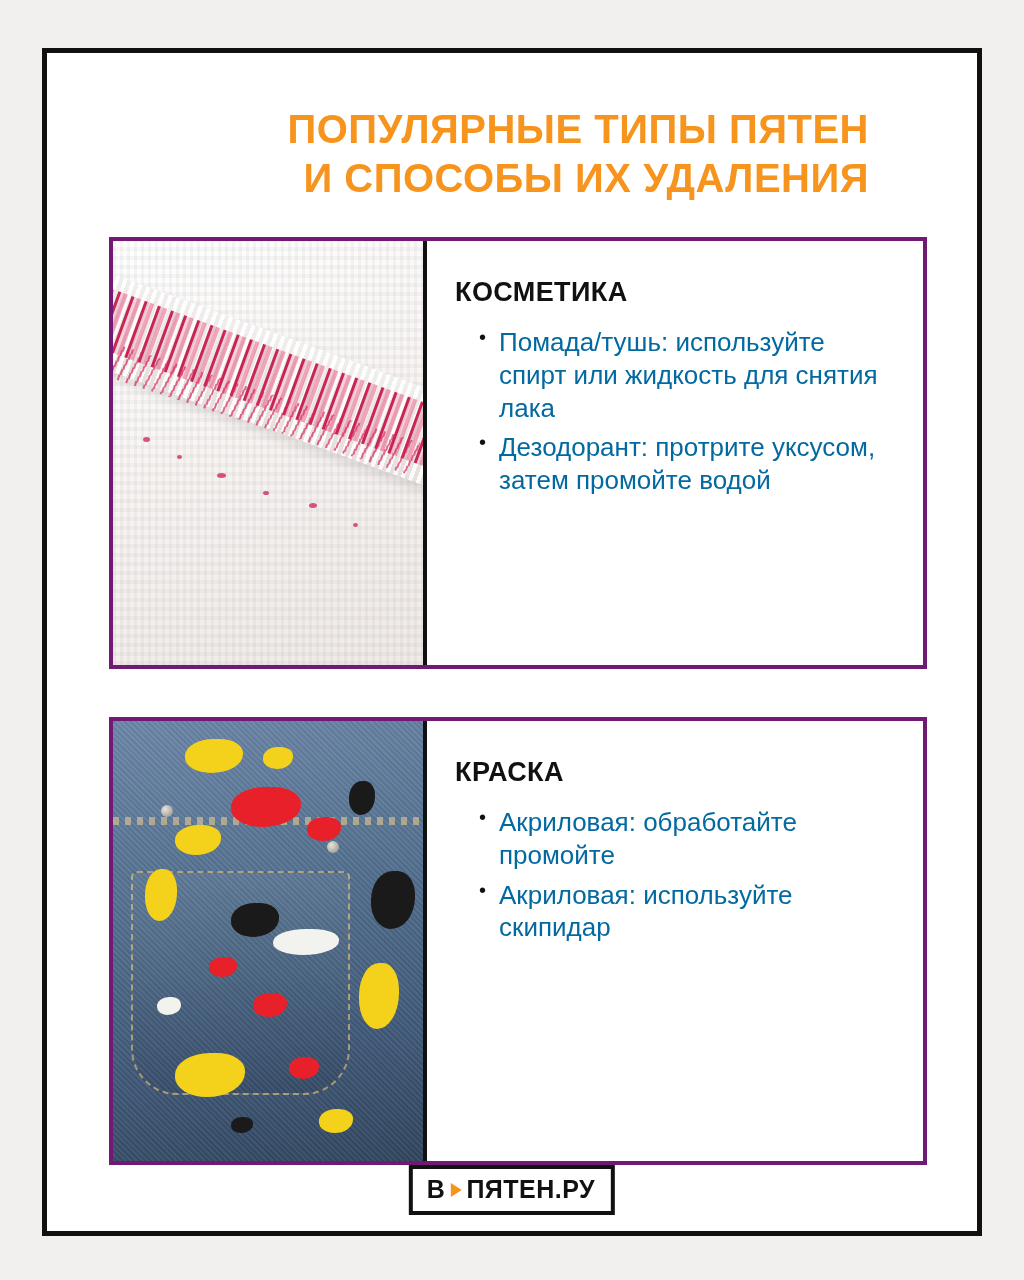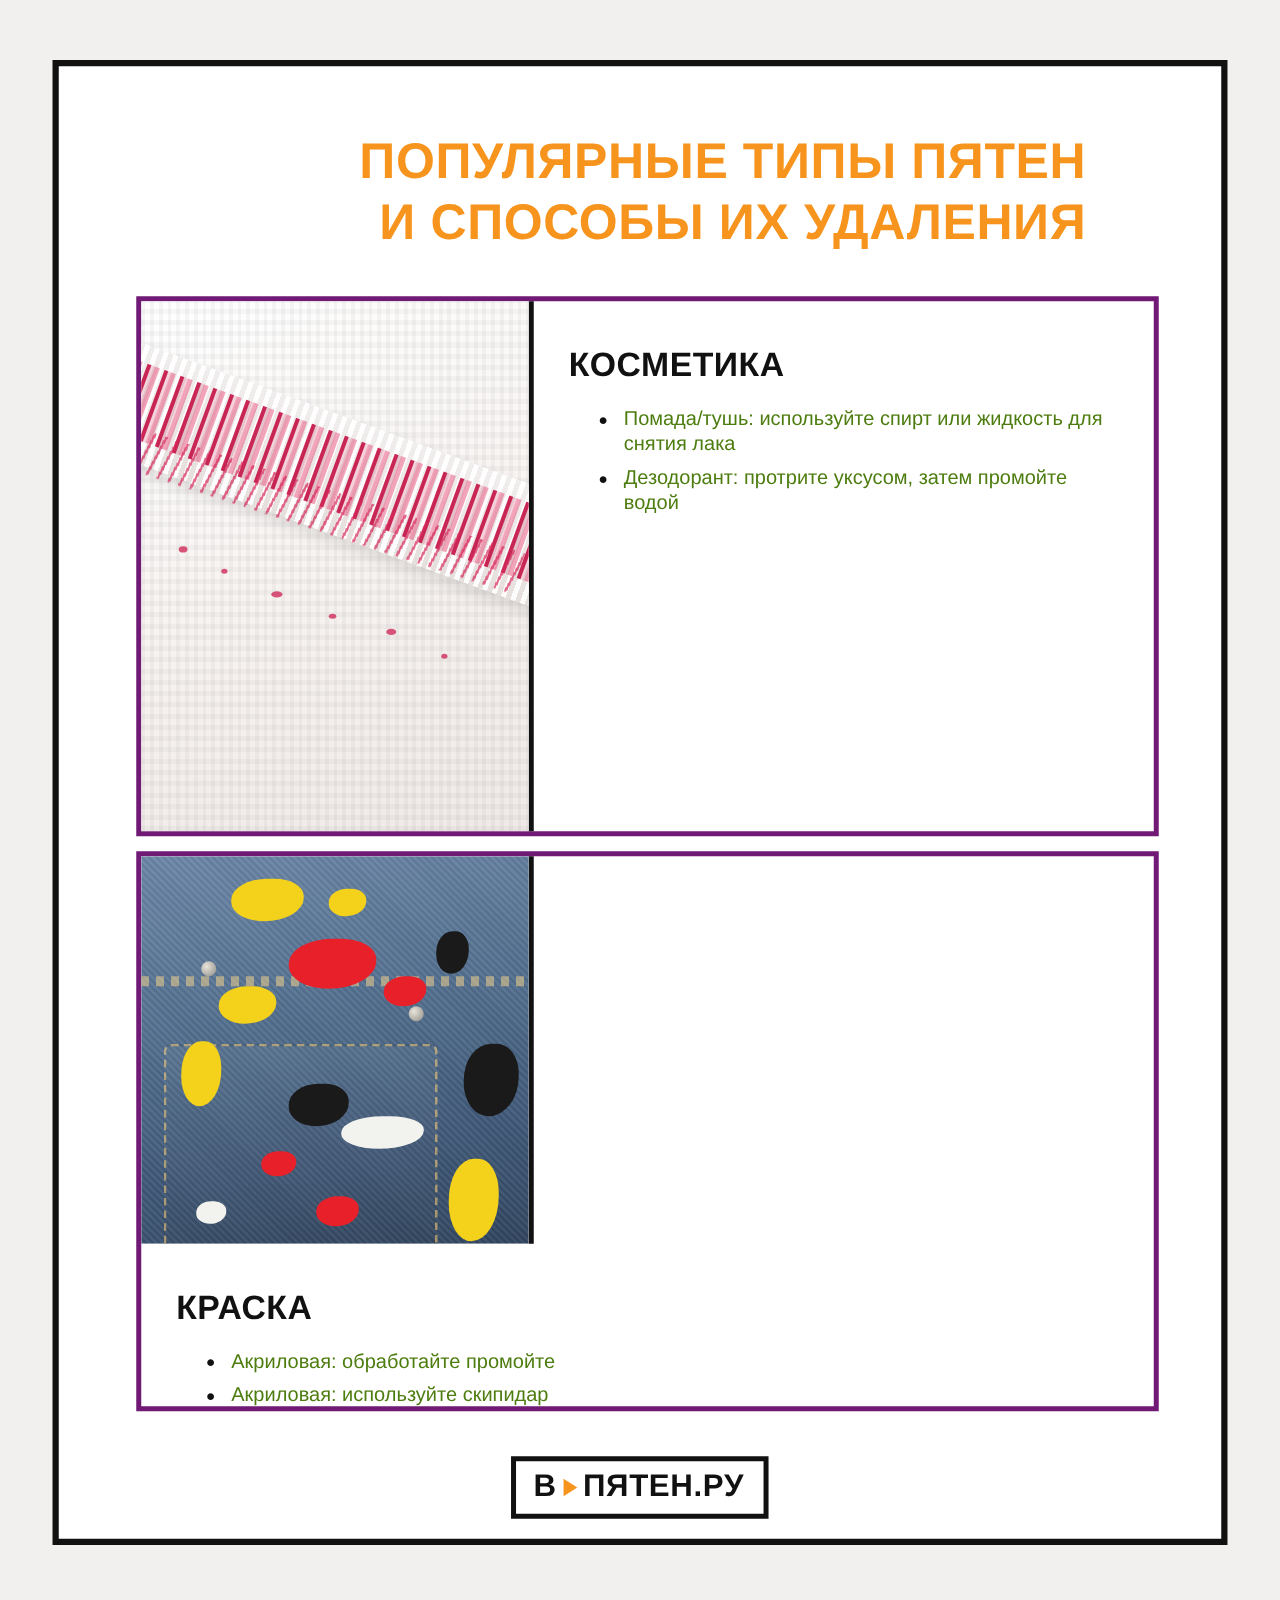--- a/index.html
+++ b/index.html
@@ -41,21 +41,21 @@
   .card {
     position: absolute;
     left: 62px;
     width: 818px;
     border: 4px solid #701a75;
     box-sizing: border-box;
     display: flex;
     background: #fff;
   }
   .card.one { top: 184px; height: 432px; }
-  .card.two { top: 628px; height: 448px; flex-direction: column; }
+  .card.two { top: 664px; height: 448px; }
 
   .thumb {
     width: 310px;
     flex: 0 0 310px;
     border-right: 4px solid #111111;
     position: relative;
     overflow: hidden;
   }
 
   
@@ -147,23 +147,23 @@
     margin: 0 0 18px 0;
     text-transform: uppercase;
   }
   ul.points {
     margin: 0;
     padding: 0 0 0 26px;
     list-style: none;
   }
   ul.points li {
     position: relative;
-    font-size: 16px;
+    font-size: 26px;
     line-height: 1.26;
-    color: #4d7c0f;
+    color: #0369a1;
     margin-bottom: 7px;
     padding-left: 18px;
   }
   ul.points li:before {
     content: "•";
     position: absolute;
     left: -2px;
     top: -1px;
     font-size: 20px;
     color: #111111;

